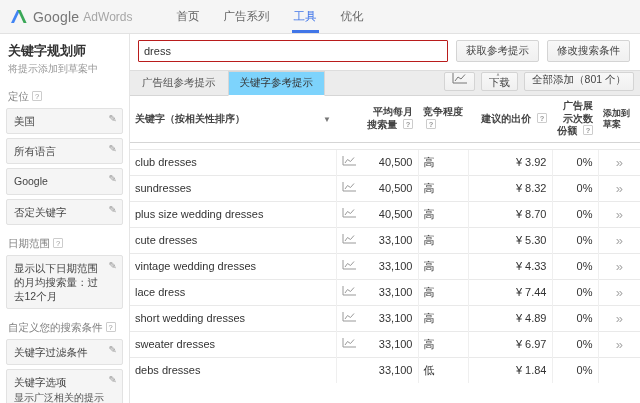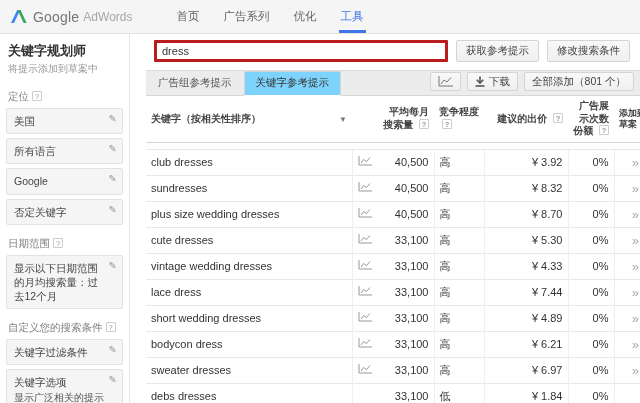--- a/index.html
+++ b/index.html
@@ -14,21 +14,21 @@
   .logo-google { font-size:14px; color:#777; letter-spacing:.2px; margin-right:4px; }
   .logo-adwords { font-size:12px; color:#a6a6a6; }
   .nav { display:flex; margin-left:18px; }
   .nav-item { position:relative; display:flex; align-items:center; padding:0 12px;
     color:#666; font-size:11.5px; cursor:pointer; }
   .nav-item.active { color:#4176e8; }
   .nav-item.active::after { content:""; position:absolute; left:10px; right:10px;
     bottom:0; height:3px; background:#4176e8; }
 
   
-  .content { display:flex; height:369px;gap:16px; }
+  .content { display:flex; height:369px; }
   .sidebar { width:130px; flex:0 0 130px; border-right:1px solid #e5e5e5; padding-top:8px; }
   .main { flex:1; min-width:0; }
 
   
   .title { font-size:13px; font-weight:bold; color:#333; margin:0 8px 2px 8px; }
   .subtitle { font-size:10px; color:#999; margin:0 8px 14px 8px; }
   .section { margin-bottom:12px; }
   .section-title { font-size:10.5px; color:#808080; margin:0 8px 4px 8px; }
   .help { display:inline-block; width:10px; height:10px; line-height:9px; text-align:center;
     font-size:7.5px; color:#999; background:#fff; border:1px solid #ccc; border-radius:1px;
@@ -36,40 +36,40 @@
   .card { position:relative; margin:4px 6px; padding:5px 18px 5px 7px; background:#f5f5f5;
     border:1px solid #e2e2e2; border-radius:2px; color:#444; font-size:10.5px; cursor:pointer; }
   .card-label { line-height:1.35; }
   .card-sub { color:#555; font-size:10px; line-height:1.5; }
   .pencil { position:absolute; top:4px; right:5px; color:#9a9a9a; font-size:10px; }
 
   
   .search-area { padding:6px 10px 8px 8px; }
   .search-label { display:block; font-size:10.5px; color:#666; margin-bottom:4px; }
   .search-row { display:flex; align-items:center; }
-  .search-row input { width:312px; height:22px; border:3px solid #b91c1c; border-radius:1px;
+  .search-row input { width:312px; height:22px; border:1px solid #b91c1c; border-radius:1px;
     font-size:11px; padding:0 5px; color:#333; outline:none;
     font-family:"Liberation Sans","DejaVu Sans",sans-serif; }
   .btn { height:22px; padding:0 9px; background:linear-gradient(#f8f8f8,#f0f0f0);
     border:1px solid #d4d4d4; border-radius:2px; font-size:10.5px; color:#444;
     cursor:pointer; white-space:nowrap; font-family:inherit; display:inline-flex;
     align-items:center; }
   .search-row .btn { margin-left:8px; }
 
   
   .tabbar { height:26px; background:#ececec; border-top:1px solid #ddd;
     border-bottom:1px solid #d6d6d6; display:flex; align-items:flex-end;
     }
   .tabs { display:flex; align-items:flex-end; height:100%; }
   .tab { padding:4px 11px 5px; font-size:10.5px; color:#555; cursor:pointer;
     border:1px solid transparent; margin-bottom:-1px; }
   .tab.active { background:#7dd3fc; border-color:#d6d6d6; border-bottom-color:#fff; color:#333; }
   .toolbar { margin-left:auto; display:flex; align-items:center; height:100%;
     padding:0 6px 3px 0; }
-  .toolbar .btn { height:19px; margin-left:6px; padding:0 7px; }
+  .toolbar .btn { height:19px; margin-left:6px; padding:0 7px;flex-direction:column; }
   .toolbar .btn svg { margin-right:4px; }
   .icon-btn { padding:0 6px; }
   .icon-btn svg { margin:0 !important; }
 
   
   table { width:100%; border-collapse:collapse; table-layout:fixed; background:#fff; }
   th { font-size:10px; font-weight:bold; color:#444; padding:4px 5px; vertical-align:middle;
     line-height:1.25; border-bottom:1px solid #d5d5d5; height:30px; }
   .c-kw  { width:206px; text-align:left; }
   .c-tr  { width:26px; }
@@ -96,22 +96,22 @@
     <svg width="17" height="15" viewBox="0 0 17 15">
       <polygon points="1,14 7.2,1 10.2,1 4,14" fill="#4285f4"></polygon>
       <polygon points="7.6,1 10.6,1 16.6,14 13.6,14" fill="#3aa757"></polygon>
     </svg>
     <span class="logo-google">Google</span>
     <span class="logo-adwords">AdWords</span>
   </div>
   <nav class="nav" id="nav">
       <span class="nav-item">首页</span>
       <span class="nav-item">广告系列</span>
+      <span class="nav-item active">工具</span>
       <span class="nav-item">优化</span>
-      <span class="nav-item active">工具</span>
     </nav>
 </header>
 
 <div class="content">
   <aside class="sidebar">
     <div class="title">关键字规划师</div>
     <div class="subtitle">将提示添加到草案中</div>
     <div id="sidebar-sections">
         <div class="section">
           <div class="section-title">定位<span class="help">?</span></div>
@@ -298,32 +298,20 @@
                   <path d="M1 0 V9 H14" fill="none" stroke="#999"></path>
                   <polyline points="3,7 5.5,3.5 8.5,5.5 12,1.5" fill="none" stroke="#999"></polyline>
                 </svg></span></td>
             <td class="c-vol">33,100</td>
             <td class="c-comp">高</td>
             <td class="c-bid">¥ 4.89</td>
             <td class="c-imp">0%</td>
             <td class="c-add"><span class="chev">»</span></td>
           </tr>
           <tr>
-            <td class="c-kw">bodycon dress</td>
-            <td class="c-tr"><span class="trend"><svg width="14" height="10" viewBox="0 0 14 10">
-                  <path d="M1 0 V9 H14" fill="none" stroke="#999"></path>
-                  <polyline points="3,7 5.5,3.5 8.5,5.5 12,1.5" fill="none" stroke="#999"></polyline>
-                </svg></span></td>
-            <td class="c-vol">33,100</td>
-            <td class="c-comp">高</td>
-            <td class="c-bid">¥ 6.21</td>
-            <td class="c-imp">0%</td>
-            <td class="c-add"><span class="chev">»</span></td>
-          </tr>
-          <tr>
             <td class="c-kw">sweater dresses</td>
             <td class="c-tr"><span class="trend"><svg width="14" height="10" viewBox="0 0 14 10">
                   <path d="M1 0 V9 H14" fill="none" stroke="#999"></path>
                   <polyline points="3,7 5.5,3.5 8.5,5.5 12,1.5" fill="none" stroke="#999"></polyline>
                 </svg></span></td>
             <td class="c-vol">33,100</td>
             <td class="c-comp">高</td>
             <td class="c-bid">¥ 6.97</td>
             <td class="c-imp">0%</td>
             <td class="c-add"><span class="chev">»</span></td>

